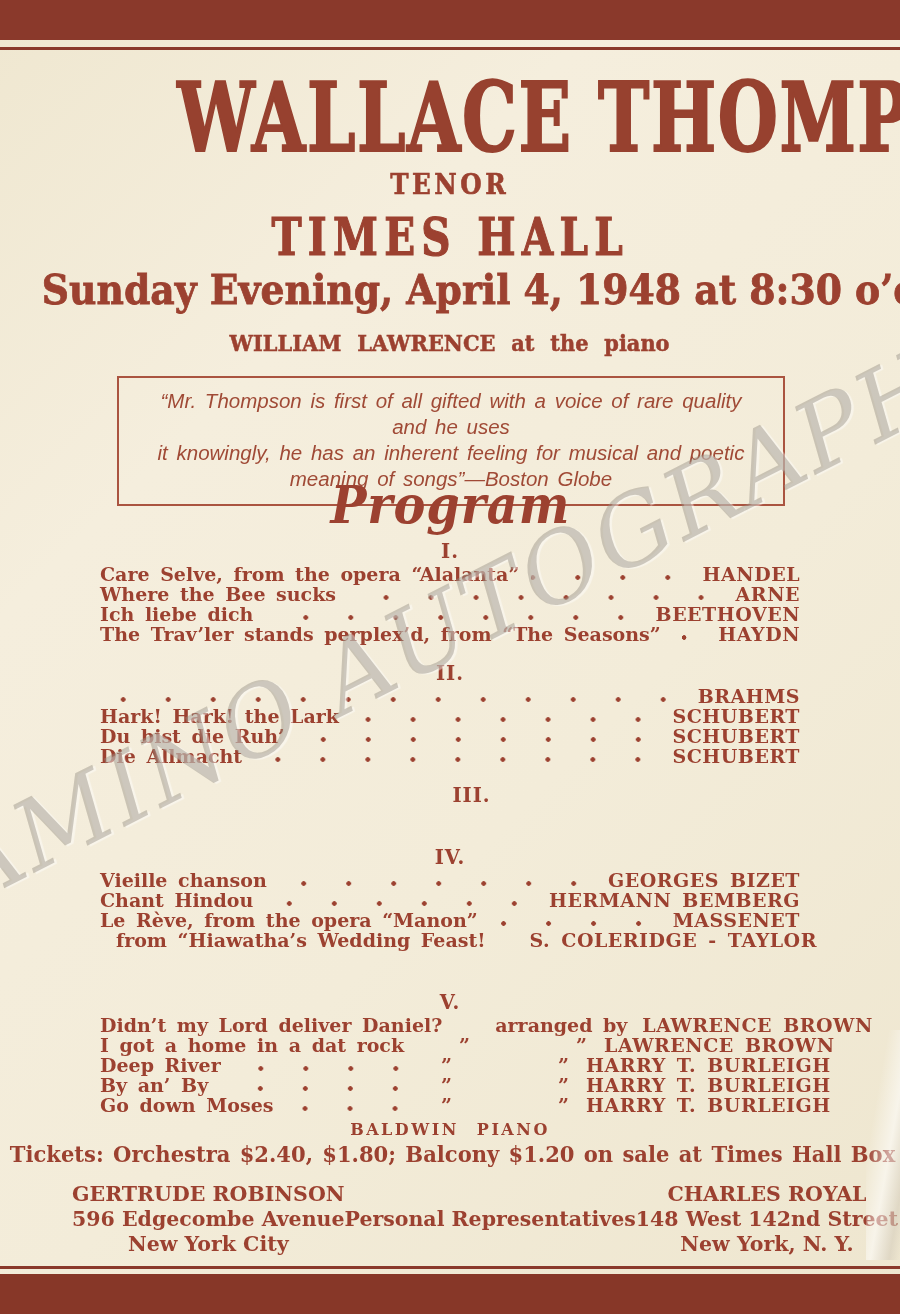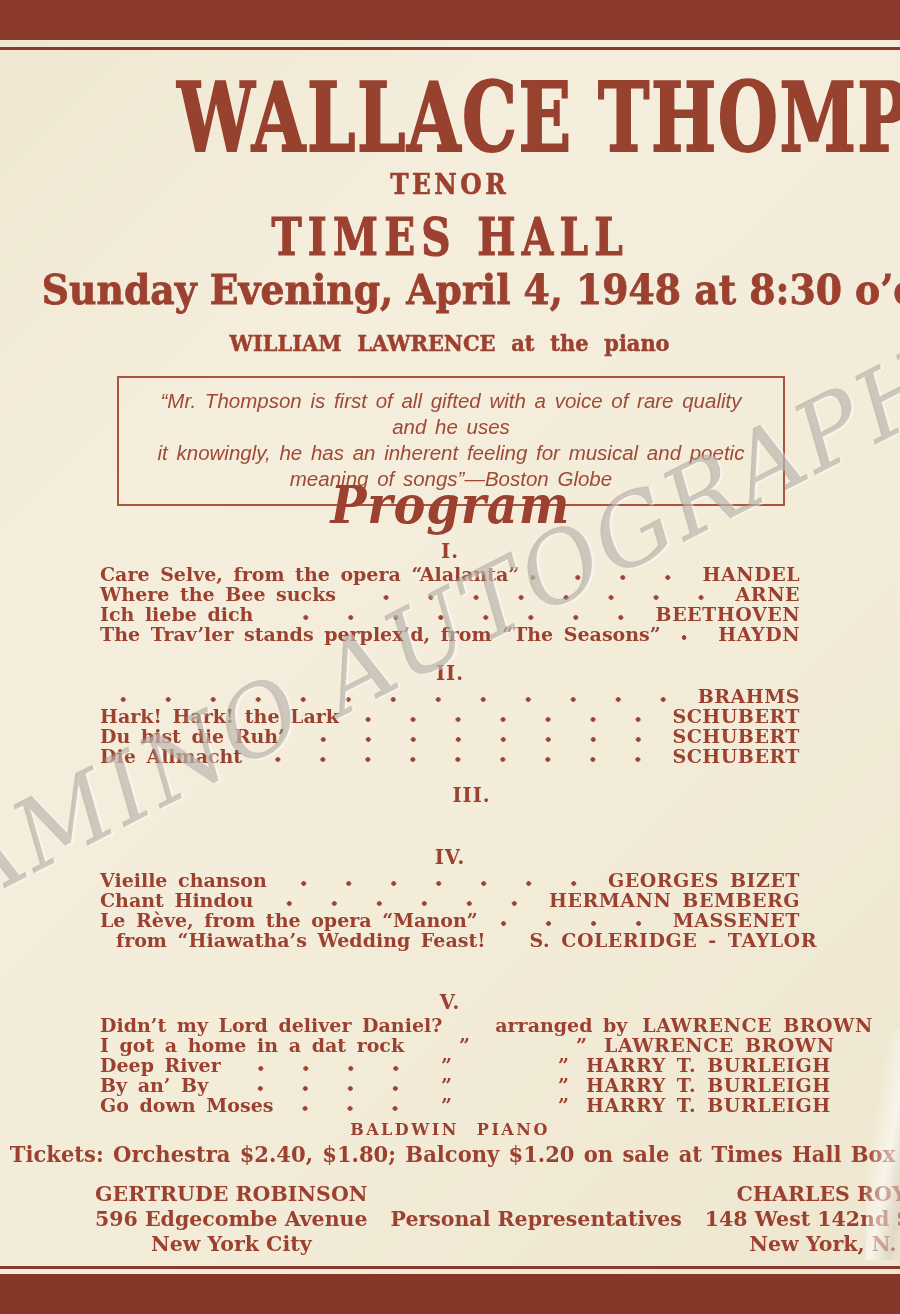--- a/index.html
+++ b/index.html
@@ -62,21 +62,21 @@
   }
   .pcomposer{white-space:nowrap;letter-spacing:0.5px;}
   .arr{white-space:pre;width:150px;text-align:center;flex:none;margin-right:6px;}
   .sec5 .pcomposer{width:214px;text-align:right;}
 
   .piano-line{top:1120px;font-size:16px;font-weight:bold;letter-spacing:2.5px;word-spacing:10px;}
   .tickets-line{top:1142px;font-size:21.5px;font-weight:bold;white-space:nowrap;word-spacing:2px;}
   .tickets-line .squeeze{transform:scaleX(0.98);}
 
   .reps{position:absolute;top:1182px;left:0;right:0;display:flex;justify-content:space-between;
-    padding:0 95px;font-size:20.5px;font-weight:bold;line-height:25px;gap:23px;}
+    padding:0 72px;font-size:20.5px;font-weight:bold;line-height:25px;}
   .rep-col{text-align:center;white-space:nowrap;}
   .rep-mid{padding-top:25px;white-space:nowrap;}
 
   .watermark{
     position:absolute;top:568px;left:50%;
     transform:translateX(-50%) rotate(-27deg);
     font-family:"DejaVu Serif", serif;font-style:italic;
     font-size:96px;letter-spacing:3px;white-space:nowrap;
     color:rgba(150,144,133,0.45);
     text-shadow:2px 2px 1px rgba(255,255,255,0.45);

